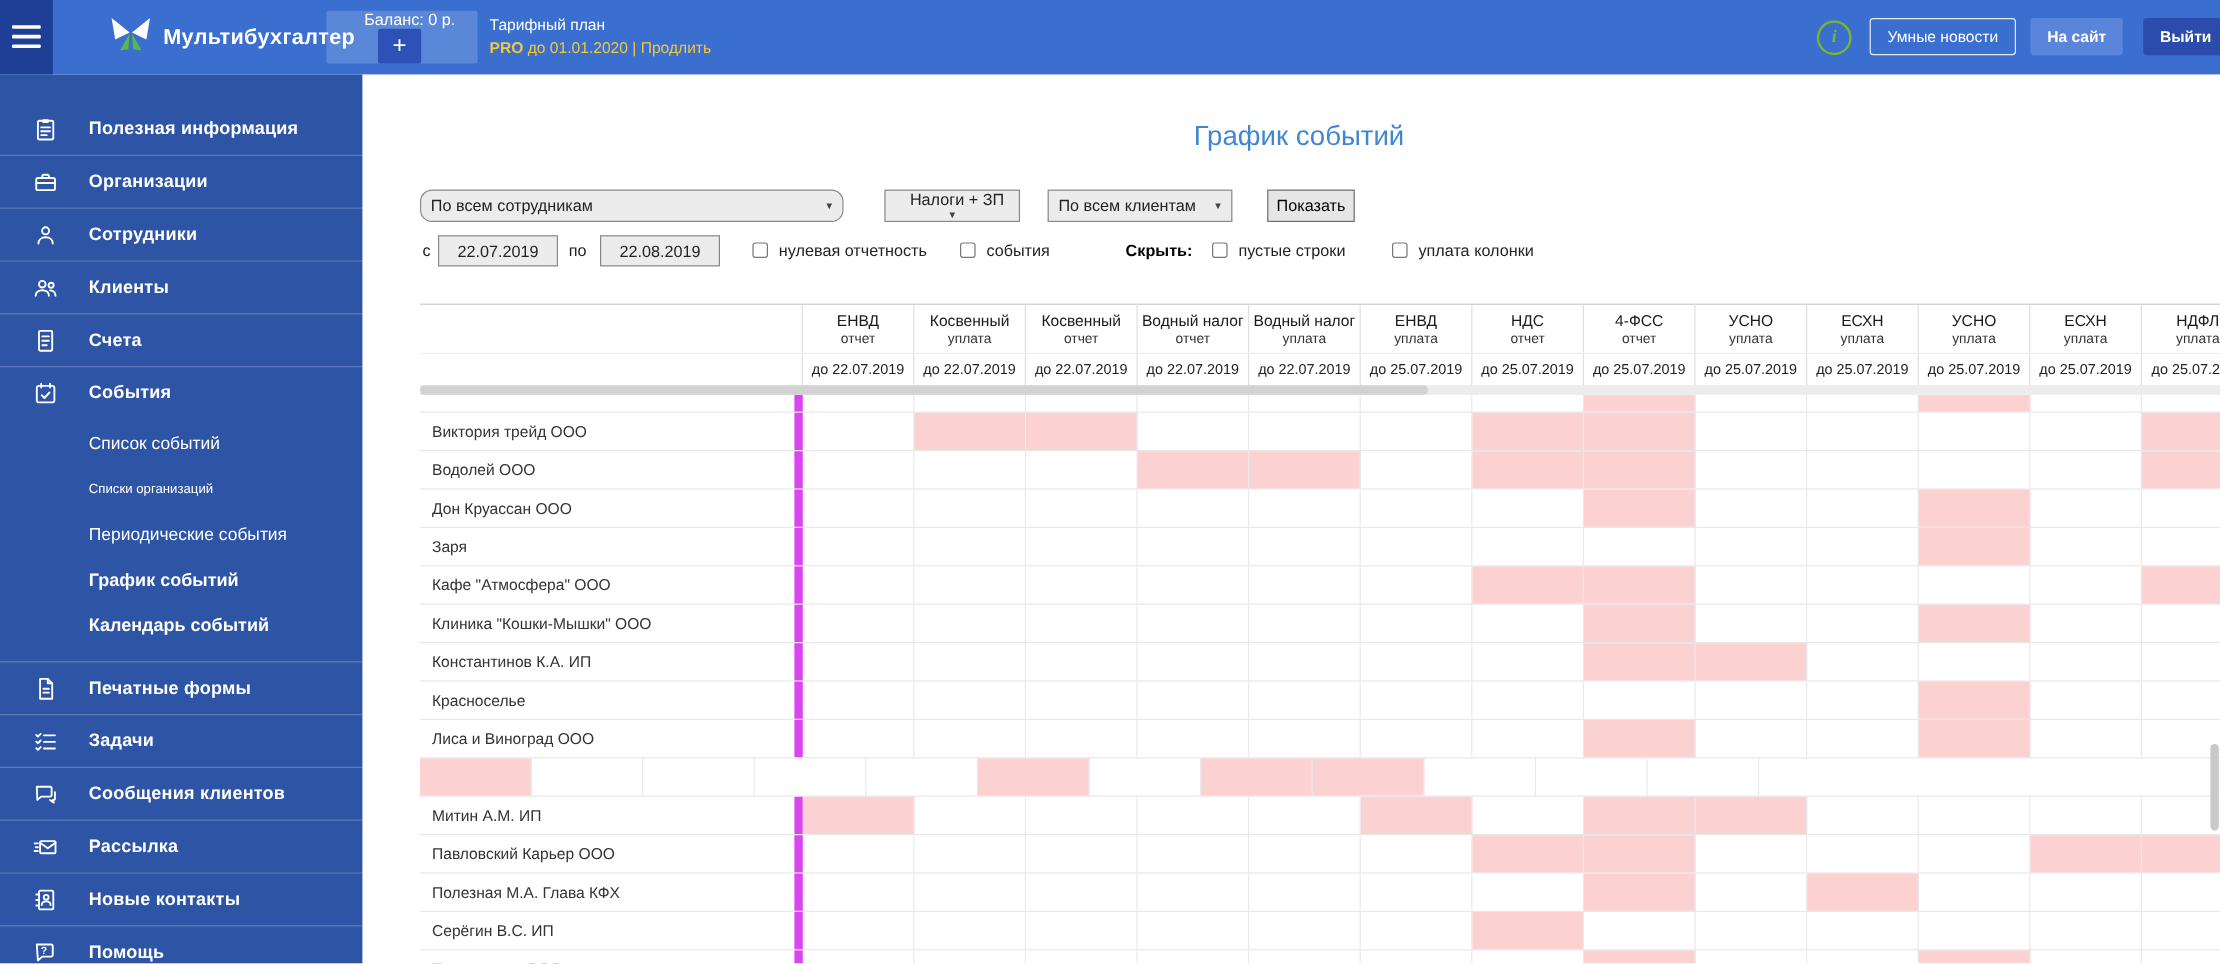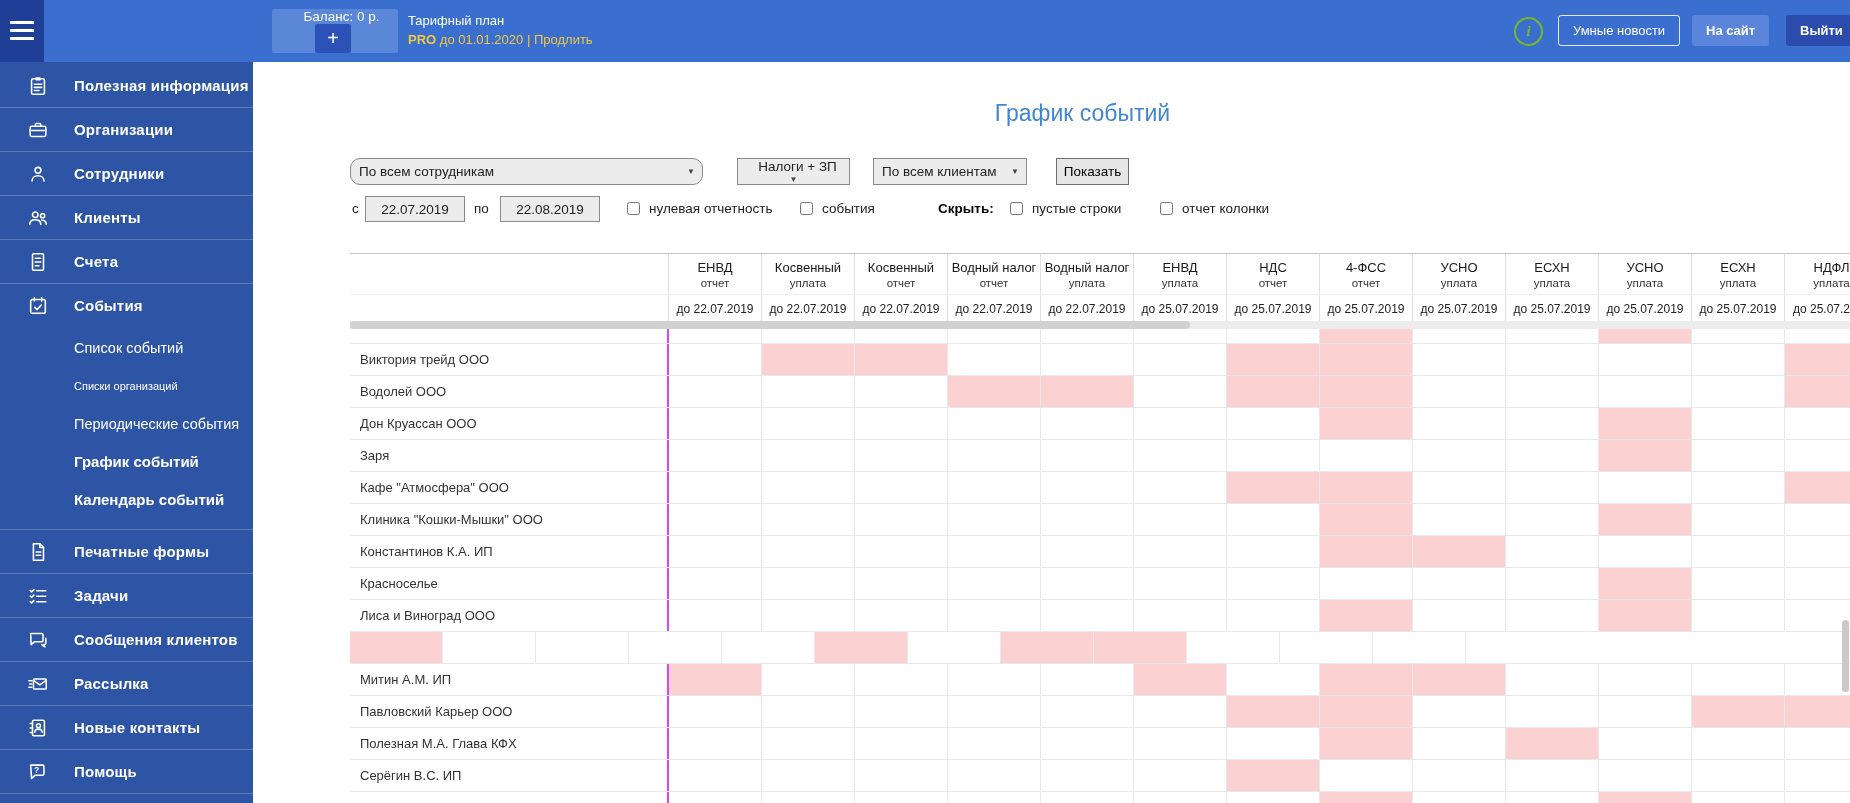--- a/index.html
+++ b/index.html
@@ -25,22 +25,22 @@
   .info-circle{position:absolute;left:1514px;top:17px;width:25px;height:25px;border:2px solid #76b82a;
       border-radius:50%;color:#76b82a;font-family:"Liberation Serif",serif;font-style:italic;font-weight:bold;
       font-size:15px;display:flex;align-items:center;justify-content:center;cursor:pointer;}
   .tb-btn{position:absolute;top:15px;height:31px;border-radius:3px;display:flex;align-items:center;
       color:#fff;font-size:13px;padding:0 14px;cursor:pointer;box-sizing:border-box;white-space:nowrap;}
   .btn-news{left:1558px;border:1px solid rgba(255,255,255,.85);}
   .btn-site{left:1692px;background:#5b85db;font-weight:bold;}
   .btn-logout{left:1786px;background:#2b4cad;font-weight:bold;width:120px;}
 
   
-  .sidebar{position:absolute;left:0;top:62px;width:253px;height:741px;background:#2e55a5;
-      overflow:hidden;padding-top:2px;box-sizing:border-box;}
+  .sidebar{position:absolute;left:0;top:62px;width:302px;height:741px;background:#2e55a5;
+      overflow:hidden;padding-top:24px;box-sizing:border-box;}
   .sb-item{height:43px;display:flex;align-items:center;color:#fff;cursor:pointer;}
   .sb-item.bordered{border-bottom:1px solid rgba(255,255,255,.22);}
   .sb-icon{width:24px;height:24px;margin-left:26px;flex:0 0 24px;display:flex;align-items:center;justify-content:center;}
   .sb-icon svg{width:22px;height:22px;display:block;}
   .sb-label{margin-left:24px;font-size:15px;font-weight:bold;letter-spacing:.2px;white-space:nowrap;}
   .sb-sub{padding:2px 0 10px 0;border-bottom:1px solid rgba(255,255,255,.22);}
   .sb-sub-item{height:38px;line-height:38px;padding-left:74px;color:#fff;font-size:14.5px;cursor:pointer;white-space:nowrap;}
   .sb-sub-item.small{font-size:11px;}
   .sb-sub-item.bold{font-weight:bold;font-size:15px;}
 
@@ -78,39 +78,50 @@
   .hcell.last{width:65px;flex:0 0 65px;border-right:none;justify-content:flex-start;}
   .hcell .inner{width:93px;flex:0 0 93px;text-align:center;}
   .tax-name{font-size:13px;color:#1a1a1a;line-height:16px;padding-top:2px;white-space:nowrap;}
   .tax-kind{font-size:11.5px;color:#333;line-height:14px;white-space:nowrap;}
   .due{font-size:12px;color:#222;white-space:nowrap;}
   .hscroll{height:8px;background:#ececec;position:relative;}
   .hscroll .thumb{position:absolute;left:0;top:0;height:8px;width:56%;background:#d2d2d2;border-radius:4px;}
   .tbody{height:474px;overflow:hidden;}
   .trow{display:flex;height:32px;box-sizing:border-box;border-bottom:1px solid #e8e8e8;}
   .trow.first{margin-top:-17px;}
-  .org-cell{width:319px;flex:0 0 319px;box-sizing:border-box;border-right:2px solid #d946ef;
+  .org-cell{width:319px;flex:0 0 319px;box-sizing:border-box;border-right:7px solid #d946ef;
       font-size:13px;color:#333;display:flex;align-items:center;padding-left:10px;
       padding-right:4px;overflow:hidden;white-space:nowrap;}
   .ecell{width:93px;flex:0 0 93px;box-sizing:border-box;border-right:1px solid #e9e9e9;cursor:pointer;}
   .ecell.last{width:65px;flex:0 0 65px;border-right:none;}
   .ecell.pink{background:#fcd1d1;}
 
   .vscroll-thumb{position:absolute;right:1px;top:620px;width:7px;height:72px;background:#c9c9c9;
       border-radius:4px;z-index:40;cursor:pointer;}
 </style>
 </head>
 <body>
 
 <div class="topbar" style="background: rgb(58, 111, 208);">
   <div class="burger" style="background: rgb(31, 63, 151);">
       <span></span>
       <span></span>
       <span></span>
     </div>
+  <div class="logo">
+    <span>
+      <svg width="34" height="30" viewBox="0 0 34 30">
+        <polygon points="1,1 16,13 4,19" fill="#ffffff"></polygon>
+        <polygon points="33,1 18,13 30,19" fill="#ffffff"></polygon>
+        <polygon points="16,14 8,28 15,27" fill="#57b947"></polygon>
+        <polygon points="18,14 26,28 19,27" fill="#57b947"></polygon>
+      </svg>
+    </span>
+    <span class="brand">Мультибухгалтер</span>
+  </div>
   <div class="balance-chip">
     <span class="balance-label">Баланс: 0 р.</span>
     <span class="plus-btn">+</span>
   </div>
   <div class="tariff">
     <div>Тарифный план</div>
     <div>
       <span class="gold pro">PRO</span>
       <span class="gold">до 01.01.2020</span>
       <span class="gold">|</span>
@@ -290,21 +301,21 @@
     <span class="lbl" style="left:159px">по</span>
     <input class="date-input" style="left: 185px;" value="22.08.2019">
     <input type="checkbox" class="cbx" style="left: 312px;">
     <span class="lbl" style="left:334px">нулевая отчетность</span>
     <input type="checkbox" class="cbx" style="left: 485px;">
     <span class="lbl" style="left:507px">события</span>
     <span class="lbl hide-lbl" style="left:623px">Скрыть:</span>
     <input type="checkbox" class="cbx" style="left: 695px;">
     <span class="lbl" style="left:717px">пустые строки</span>
     <input type="checkbox" class="cbx" style="left: 845px;">
-    <span class="lbl" style="left:867px">отчет колонки</span>
+    <span class="lbl" style="left:867px">уплата колонки</span>
   </div>
 
   <div class="evtable">
     <div class="hrow h1" id="thead1">
         <div class="org-spacer"></div>
         <div class="hcell">
           <div class="inner">
             <div class="tax-name">ЕНВД</div>
             <div class="tax-kind">отчет</div>
           </div>

